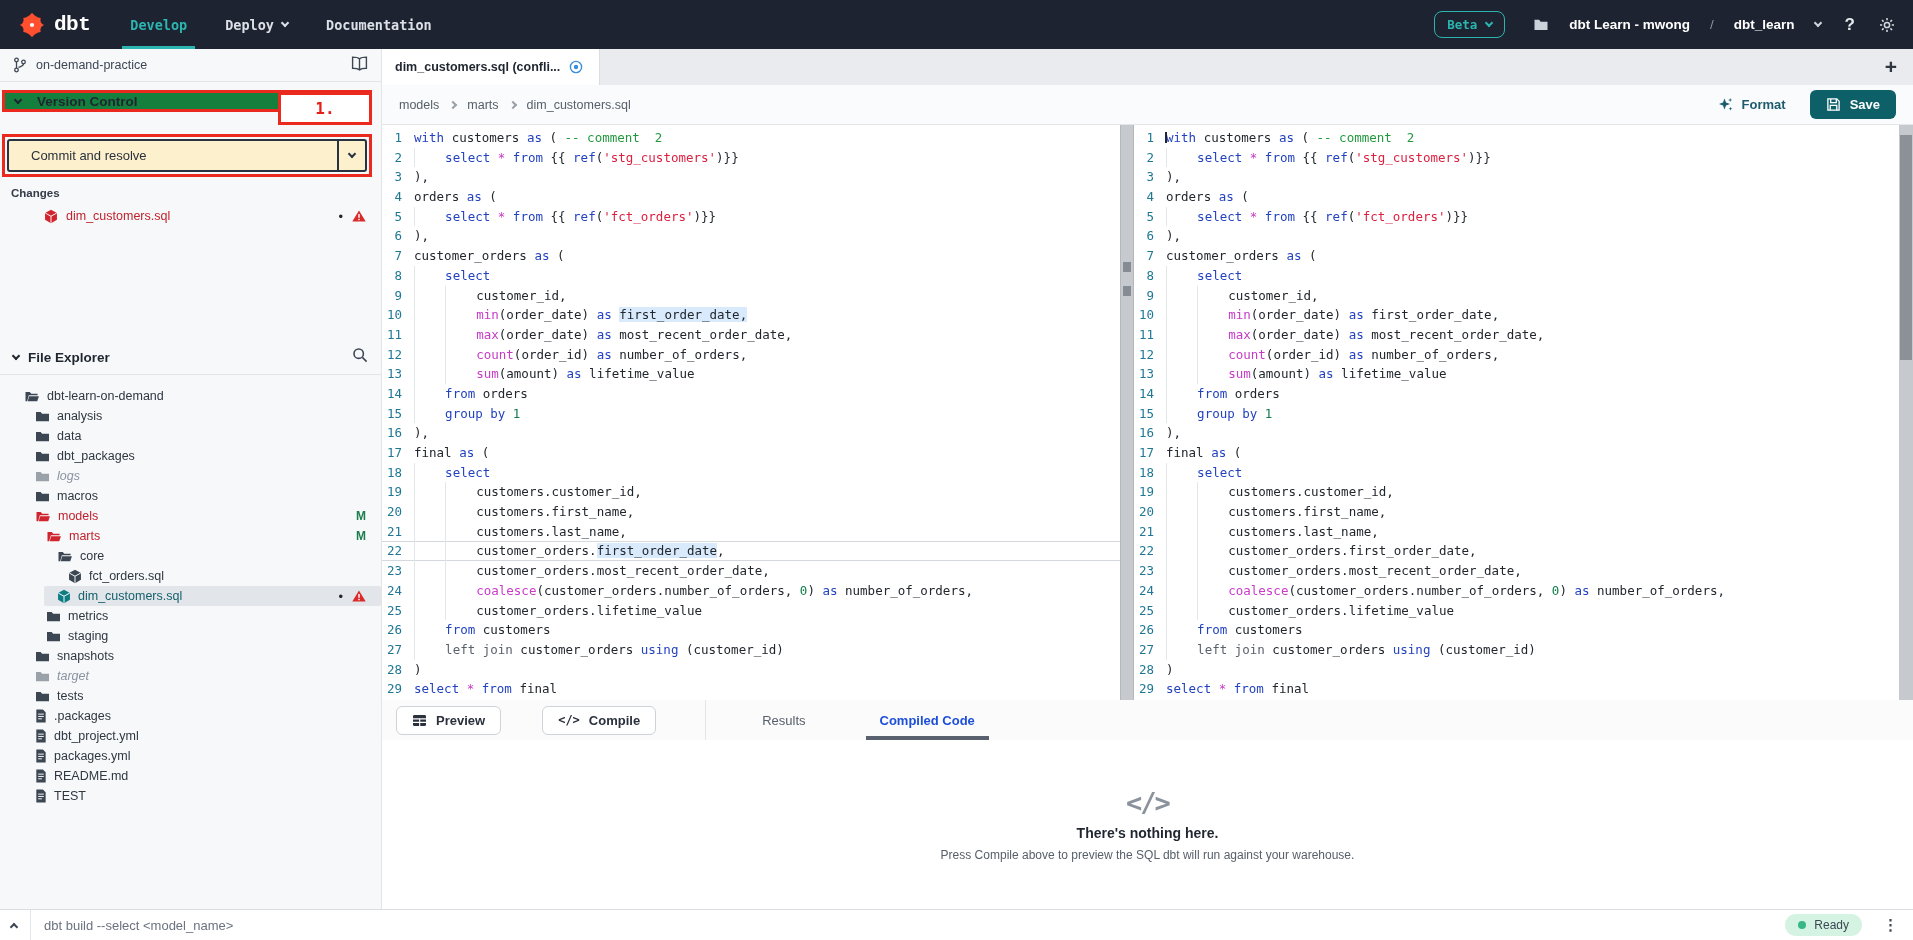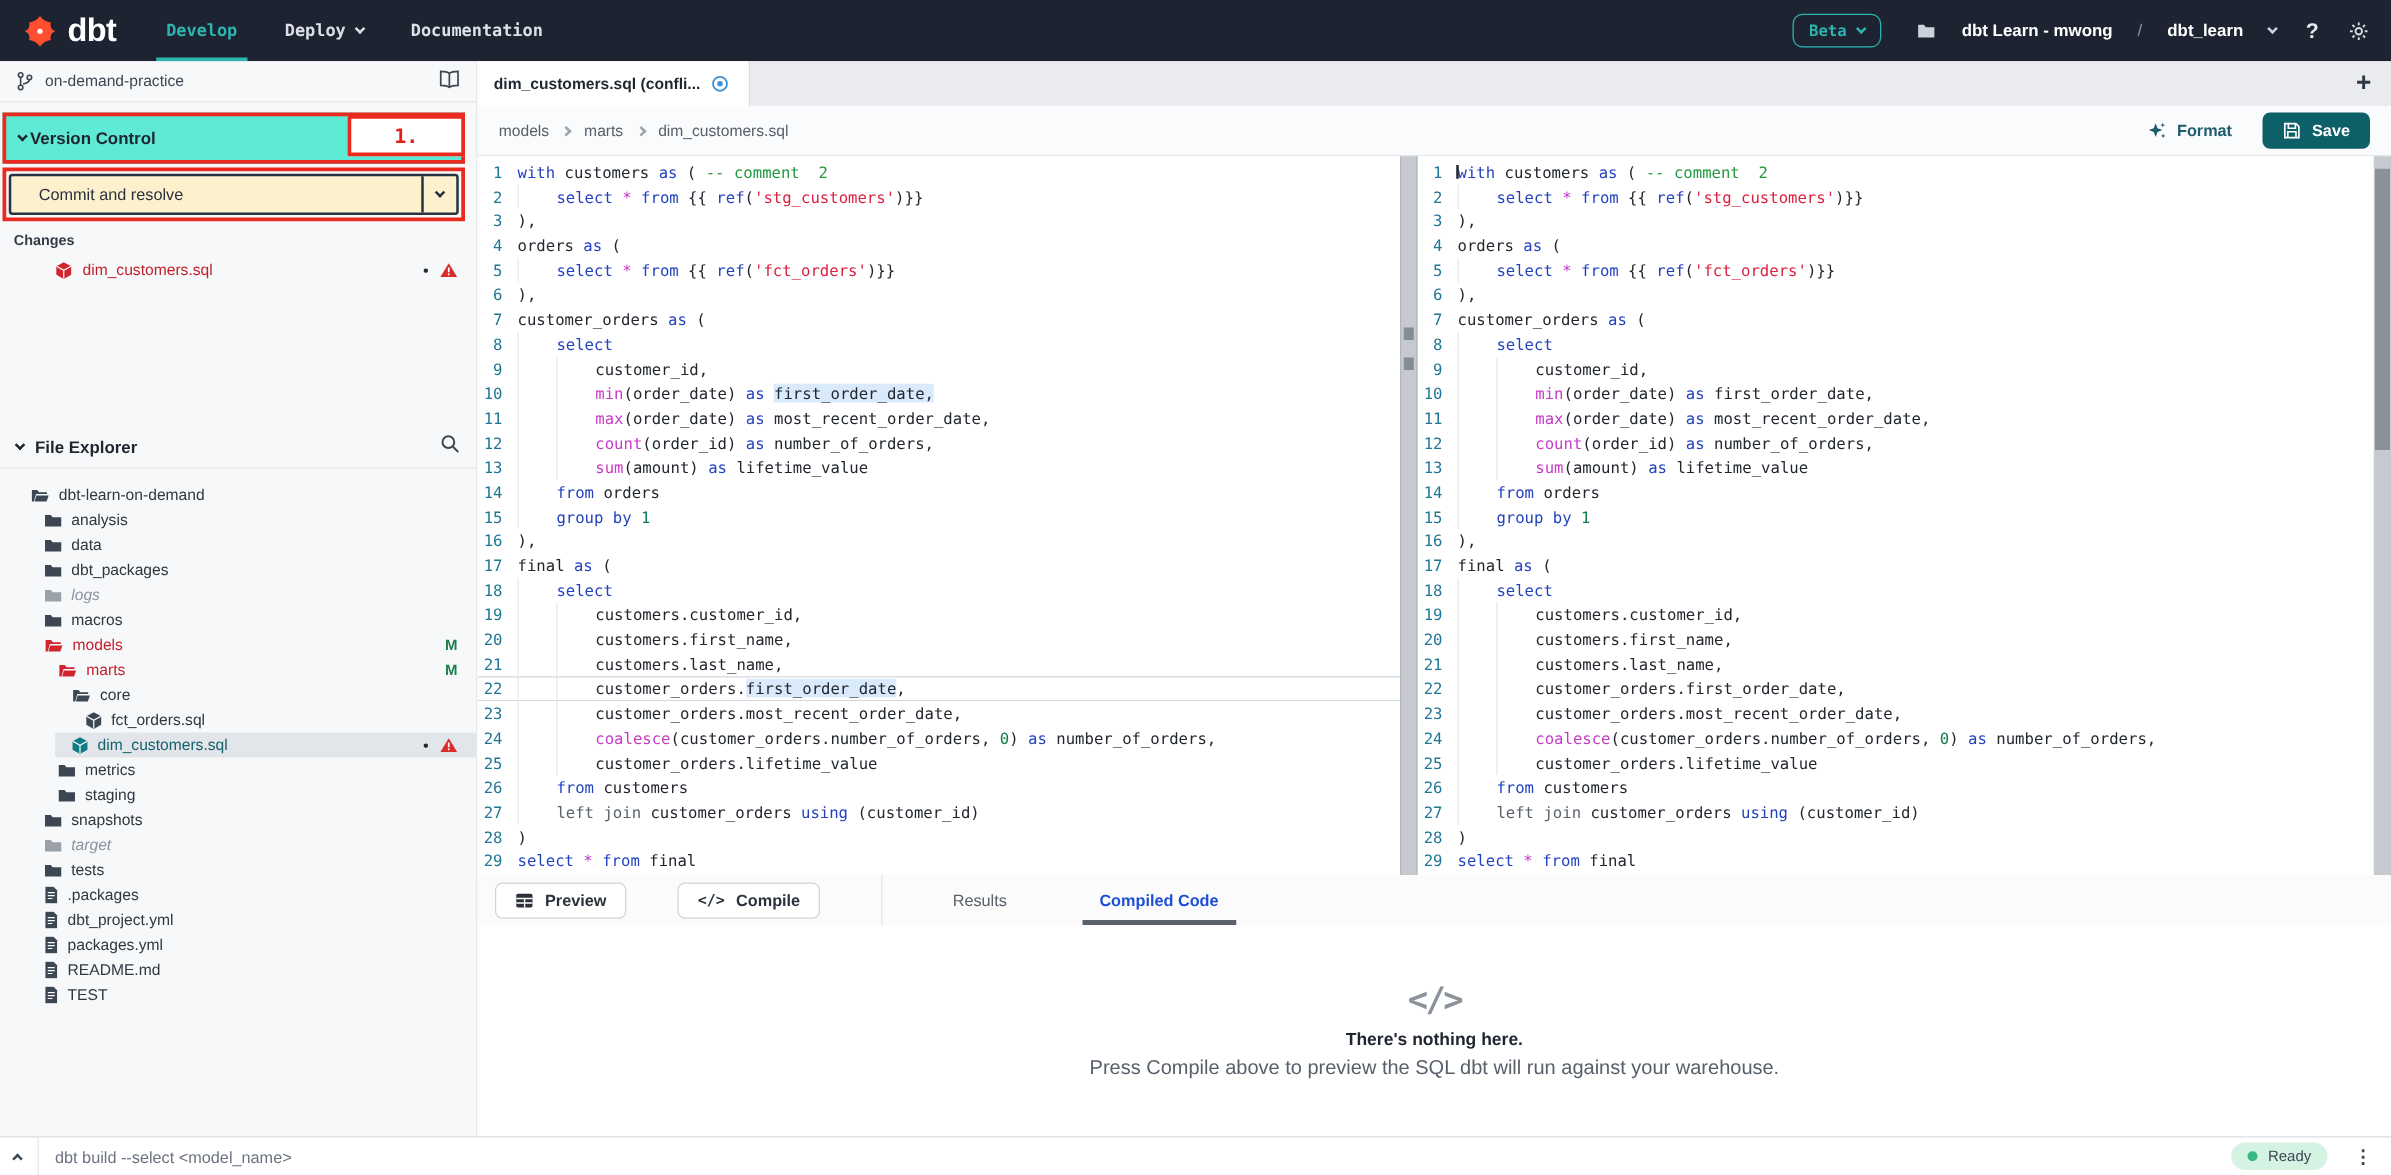--- a/index.html
+++ b/index.html
@@ -3,21 +3,21 @@
 <meta charset="utf-8">
 <style>
   * { box-sizing: border-box; margin: 0; padding: 0; }
   body { font-family: "Liberation Sans", sans-serif; background:#fff; }
   #app { position:relative; width:1913px; height:940px; background:#fff; overflow:hidden; }
 
   
   .topnav { position:absolute; top:0; left:0; right:0; height:49px; background:#1d2330;
             display:flex; align-items:center; padding:0 18px; }
   .logo { display:flex; align-items:center; gap:8px; margin-right:40px; }
-  .logo-text { color:#fff; font-weight:bold; font-size:26px; letter-spacing:-0.5px; }
+  .logo-text { color:#fff; font-weight:bold; font-size:21px; letter-spacing:-0.5px;font-family:Liberation Mono, monospace; }
   .nav-tab { font-family:"DejaVu Sans Mono", monospace; font-size:13.5px; font-weight:bold;
              color:#dde1e7; height:49px; display:flex; align-items:center; gap:8px;
              margin-right:38px; position:relative; cursor:pointer; }
   .nav-tab.active { color:#2cb5b0; }
   .nav-tab.active::after { content:''; position:absolute; left:-8px; right:-8px; bottom:0; height:3px; background:#2cb5b0; }
   .chev { display:inline-block; width:6px; height:6px; border-right:2px solid currentColor;
           border-bottom:2px solid currentColor; transform:rotate(45deg); margin-top:-3px; }
   .chev.right { transform:rotate(-45deg); margin-top:0; }
   .chev.up { transform:rotate(225deg); margin-top:3px; }
   .beta-btn { margin-left:auto; display:flex; align-items:center; gap:9px; color:#2cb5b0;
@@ -27,22 +27,22 @@
           font-size:13.5px; font-weight:bold; }
   .acct .sep { color:#8a93a0; font-weight:normal; }
   .icon-btn { margin-left:24px; color:#e6e9ee; font-size:17px; font-weight:bold; display:flex; align-items:center; }
 
   
   .sidebar { position:absolute; top:49px; left:0; width:382px; bottom:31px; background:#f7f8fa;
              border-right:1px solid #e3e5e8; }
   .branch-row { position:absolute; top:0; left:0; right:0; height:33px; border-bottom:1px solid #e3e5e8;
                 display:flex; align-items:center; gap:9px; padding:0 13px; font-size:12.5px; color:#3d4754; }
   .branch-row .book { margin-left:auto; }
-  .vc-annot { position:absolute; left:2px; top:41px; width:370px; height:41px; border:3px solid #ea2a1f;
-              display:flex; align-items:center; gap:3px; padding:0 10px; background:#5eead4; }
+  .vc-annot { position:absolute; left:2px; top:41px; width:370px; height:22px; border:3px solid #ea2a1f;
+              display:flex; align-items:center; gap:16px; padding:0 10px; background:#15803d; }
   .vc-title { font-size:13.5px; font-weight:bold; color:#1f2630; }
   .annot-label { position:absolute; left:278px; top:43px; width:94px; height:33px; background:#fff;
                  border:3px solid #ea2a1f; color:#e31f1a; font-weight:bold; font-size:16px;
                  display:flex; align-items:center; justify-content:center; z-index:5;
                  font-family:"DejaVu Sans Mono", monospace; }
   .commit-annot { position:absolute; left:2px; top:85px; width:370px; height:43px; border:3px solid #ea2a1f;
                   padding:2px; background:#f7f8fa; }
   .commit-btn { height:100%; display:flex; align-items:stretch; background:#fcf0cd;
                 border:2px solid #273341; border-radius:3px; font-size:13px; color:#2a313c; }
   .commit-label { flex:1; display:flex; align-items:center; padding:0 10px;margin-left:12px; }
@@ -112,21 +112,21 @@
   .pbtn .mono { font-family:"DejaVu Sans Mono", monospace; font-weight:bold; font-size:12px; }
   .vdiv { width:1px; background:#e2e5e9; margin:0 28px 0 8px; }
   .ptab { display:flex; align-items:center; font-size:13px; color:#57606a; margin-right:46px; position:relative; cursor:pointer; }
   .ptab.active { color:#1d4ed8; font-weight:bold; }
   .ptab.active::after { content:''; position:absolute; left:-14px; right:-14px; bottom:0; height:4px; background:#59616e; }
   .empty { height:169px; background:#fff; display:flex; flex-direction:column; align-items:center;
            justify-content:center; gap:7px; }
   .empty-icon { font-family:"DejaVu Sans Mono", monospace; font-weight:bold; font-size:27px;
                 color:#8a929b; letter-spacing:-2px; }
   .empty-title { font-size:14px; font-weight:bold; color:#1f2630; }
-  .empty-cap { font-size:16px; color:#57606a; }
+  .empty-cap { font-size:12px; color:#57606a; }
 
   
   .statusbar { position:absolute; left:0; right:0; bottom:0; height:31px; background:#fff;
                border-top:1px solid #dadde1; display:flex; align-items:center; padding:0 11px; gap:13px; }
   .statusbar .chev { color:#3d4754; }
   .sdiv { width:1px; align-self:stretch; background:#e2e5e9; }
   .cmd { font-size:13px; color:#6b7280; }
   .ready { margin-left:auto; display:flex; align-items:center; gap:8px; background:#d5f3e3;
            border-radius:11px; padding:4px 13px; font-size:12px; color:#3d4754; }
   .ready-dot { width:8px; height:8px; border-radius:50%; background:#36b784; }

